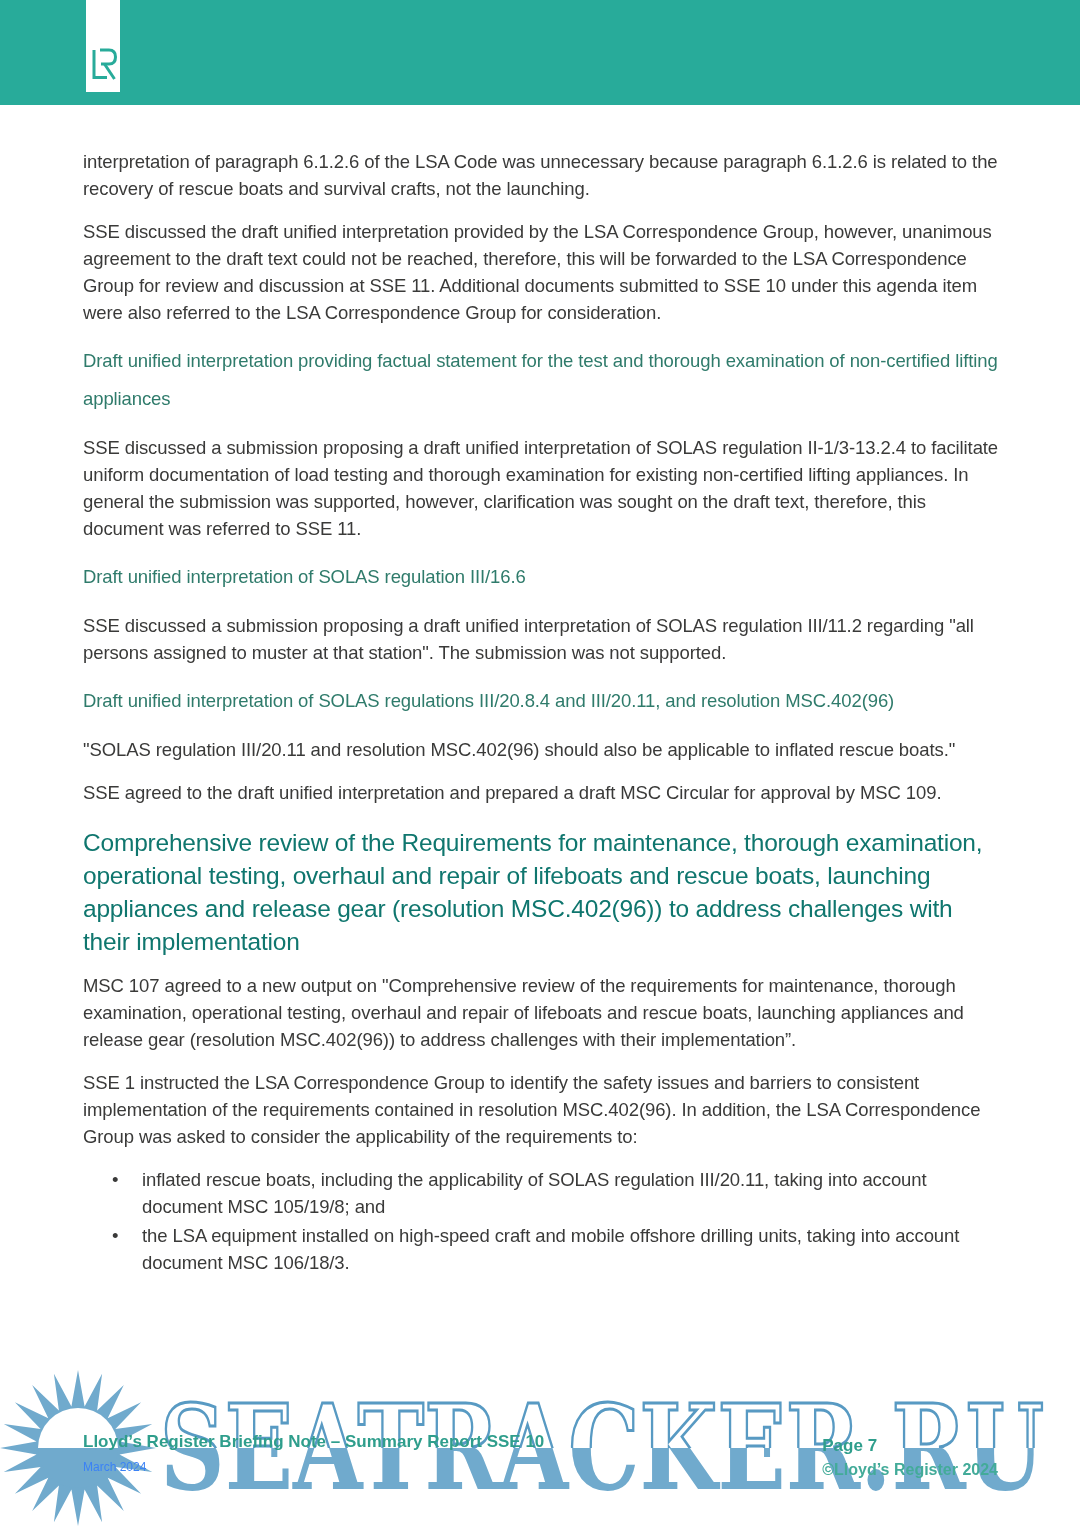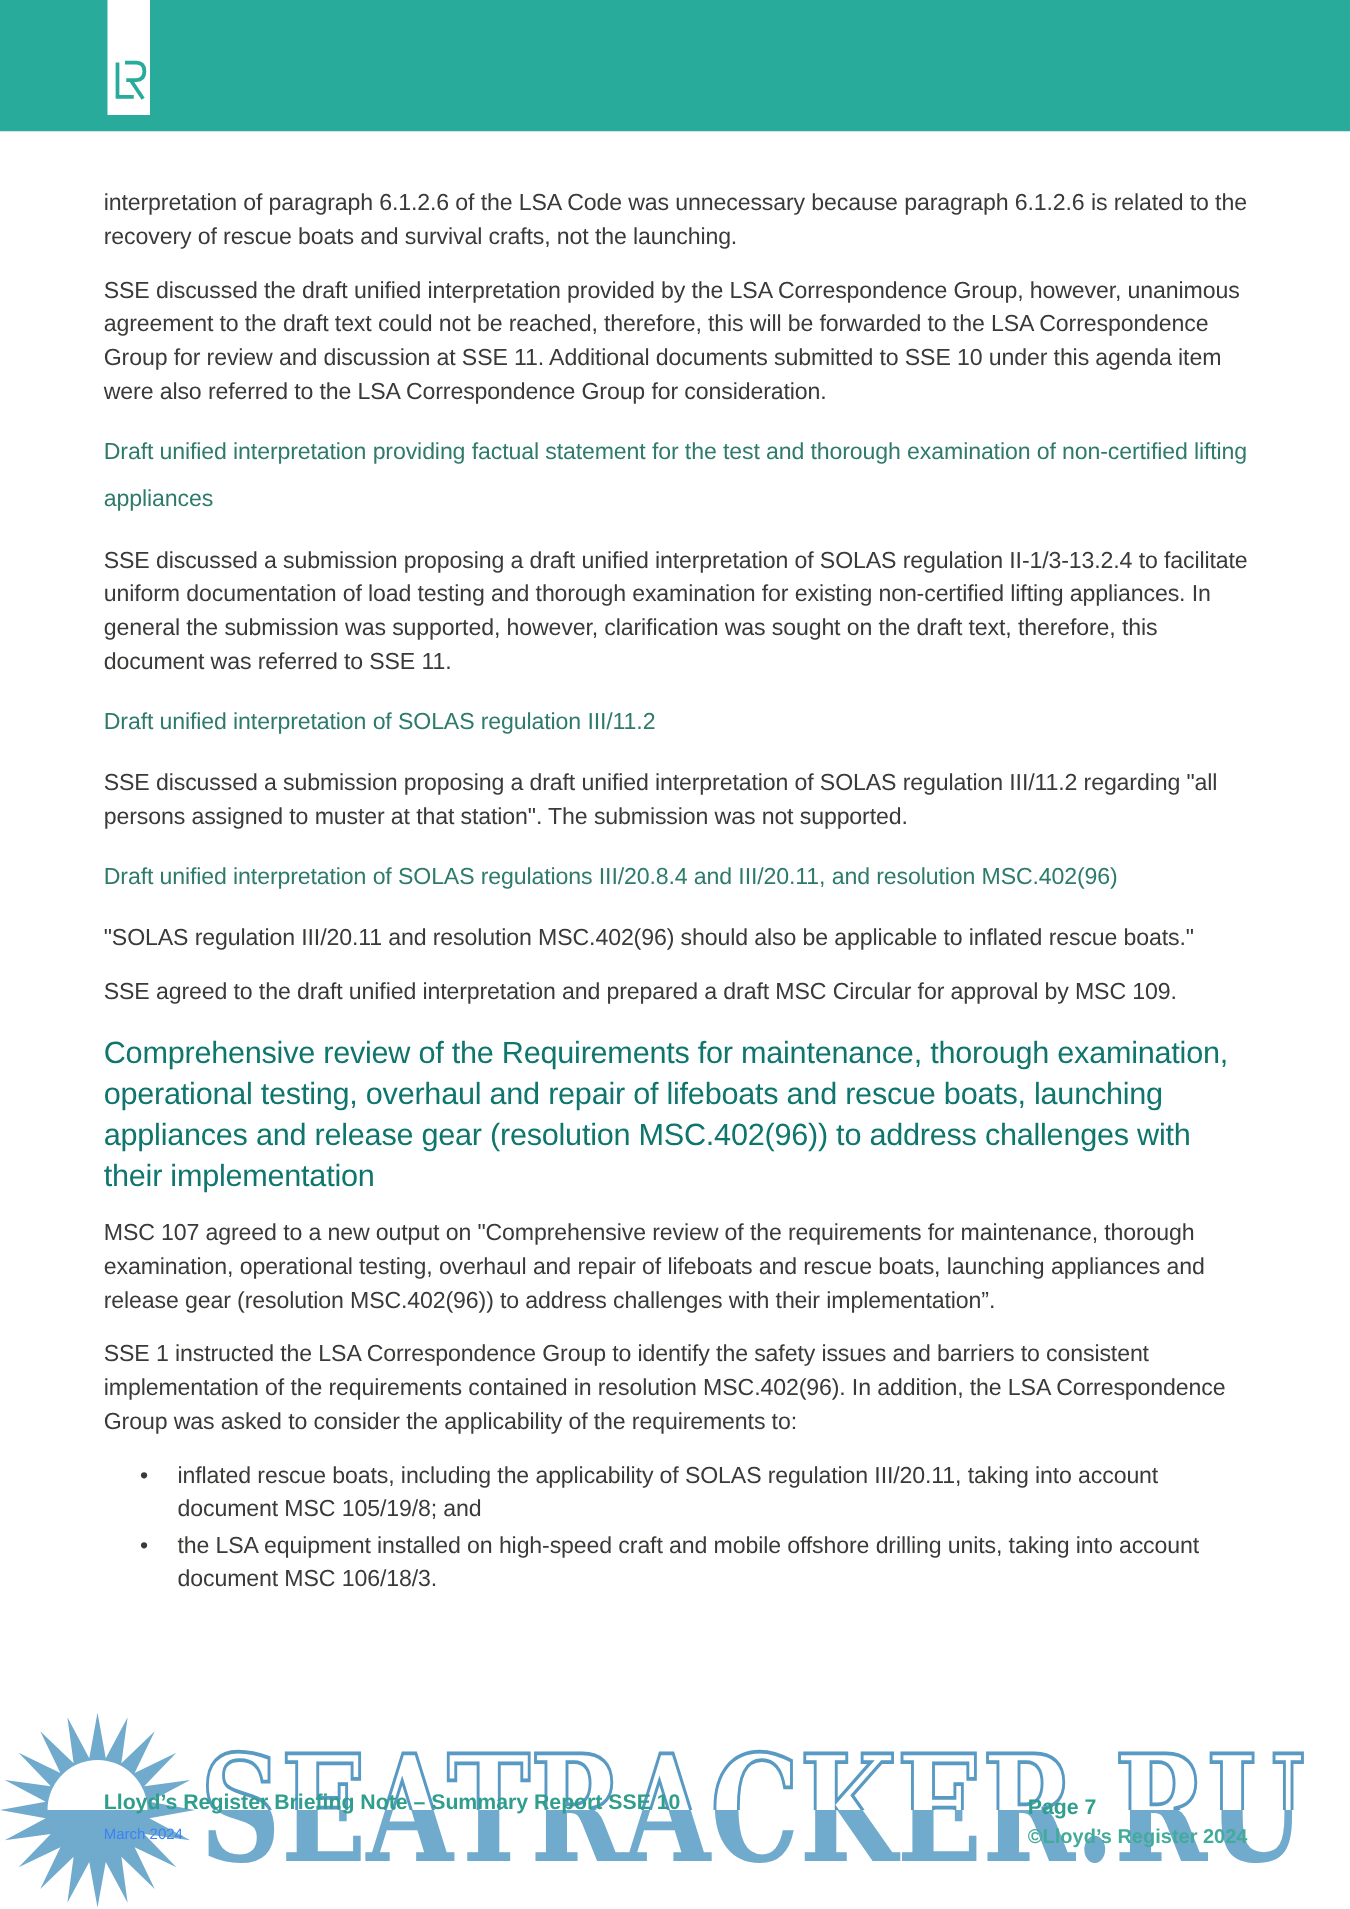--- a/index.html
+++ b/index.html
@@ -72,21 +72,21 @@
     </div>
   </div>
 
   <div class="content">
     <p>interpretation of paragraph 6.1.2.6 of the LSA Code was unnecessary because paragraph 6.1.2.6 is related to the recovery of rescue boats and survival crafts, not the launching.</p>
     <p>SSE discussed the draft unified interpretation provided by the LSA Correspondence Group, however, unanimous agreement to the draft text could not be reached, therefore, this will be forwarded to the LSA Correspondence Group for review and discussion at SSE 11. Additional documents submitted to SSE 10 under this agenda item were also referred to the LSA Correspondence Group for consideration.</p>
 
     <h3 class="subhead">Draft unified interpretation providing factual statement for the test and thorough examination of non-certified lifting appliances</h3>
     <p>SSE discussed a submission proposing a draft unified interpretation of SOLAS regulation II-1/3-13.2.4 to facilitate uniform documentation of load testing and thorough examination for existing non-certified lifting appliances. In general the submission was supported, however, clarification was sought on the draft text, therefore, this document was referred to SSE 11.</p>
 
-    <h3 class="subhead">Draft unified interpretation of SOLAS regulation III/11.2</h3>
+    <h3 class="subhead">Draft unified interpretation of SOLAS regulation III/16.6</h3>
     <p>SSE discussed a submission proposing a draft unified interpretation of SOLAS regulation III/11.2 regarding "all persons assigned to muster at that station". The submission was not supported.</p>
 
     <h3 class="subhead">Draft unified interpretation of SOLAS regulations III/20.8.4 and III/20.11, and resolution MSC.402(96)</h3>
     <p>"SOLAS regulation III/20.11 and resolution MSC.402(96) should also be applicable to inflated rescue boats."</p>
     <p>SSE agreed to the draft unified interpretation and prepared a draft MSC Circular for approval by MSC 109.</p>
 
     <h2 class="mainhead">Comprehensive review of the Requirements for maintenance, thorough examination, operational testing, overhaul and repair of lifeboats and rescue boats, launching appliances and release gear (resolution MSC.402(96)) to address challenges with their implementation</h2>
 
     <p>MSC 107 agreed to a new output on "Comprehensive review of the requirements for maintenance, thorough examination, operational testing, overhaul and repair of lifeboats and rescue boats, launching appliances and release gear (resolution MSC.402(96)) to address challenges with their implementation”.</p>
     <p>SSE 1 instructed the LSA Correspondence Group to identify the safety issues and barriers to consistent implementation of the requirements contained in resolution MSC.402(96). In addition, the LSA Correspondence Group was asked to consider the applicability of the requirements to:</p>

